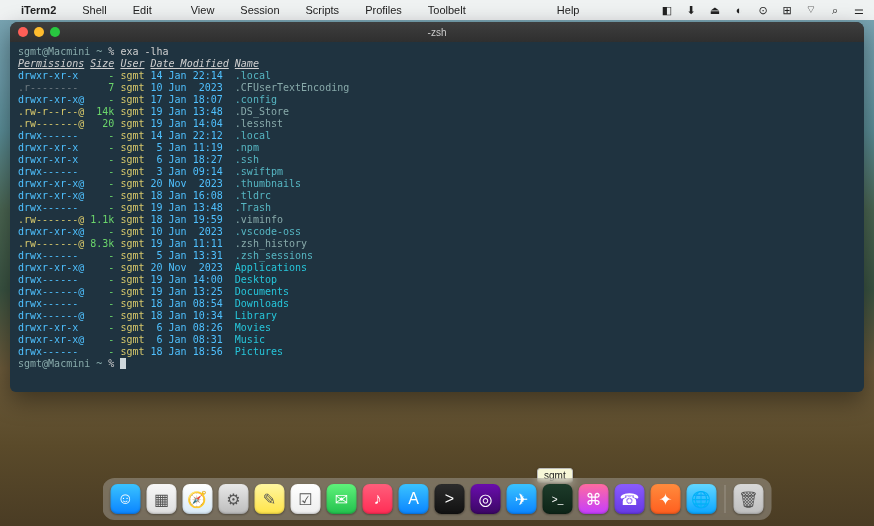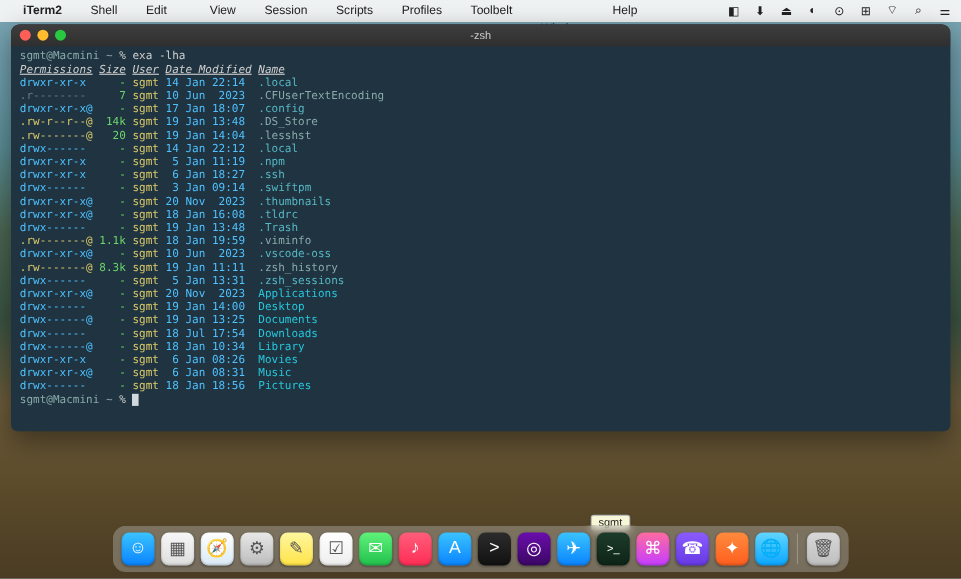--- a/index.html
+++ b/index.html
@@ -95,21 +95,21 @@
 <span class="c-blue">drwxr-xr-x@</span> <span class="c-green">   -</span> <span class="c-yellow">sgmt</span> <span class="c-blue">20 Nov  2023 </span> <span class="c-teal">.thumbnails</span>
 <span class="c-blue">drwxr-xr-x@</span> <span class="c-green">   -</span> <span class="c-yellow">sgmt</span> <span class="c-blue">18 Jan 16:08 </span> <span class="c-teal">.tldrc</span>
 <span class="c-blue">drwx------ </span> <span class="c-green">   -</span> <span class="c-yellow">sgmt</span> <span class="c-blue">19 Jan 13:48 </span> <span class="c-teal">.Trash</span>
 <span class="c-yellow">.rw-------@</span> <span class="c-green">1.1k</span> <span class="c-yellow">sgmt</span> <span class="c-blue">18 Jan 19:59 </span> <span class="c-dim">.viminfo</span>
 <span class="c-blue">drwxr-xr-x@</span> <span class="c-green">   -</span> <span class="c-yellow">sgmt</span> <span class="c-blue">10 Jun  2023 </span> <span class="c-teal">.vscode-oss</span>
 <span class="c-yellow">.rw-------@</span> <span class="c-green">8.3k</span> <span class="c-yellow">sgmt</span> <span class="c-blue">19 Jan 11:11 </span> <span class="c-dim">.zsh_history</span>
 <span class="c-blue">drwx------ </span> <span class="c-green">   -</span> <span class="c-yellow">sgmt</span> <span class="c-blue"> 5 Jan 13:31 </span> <span class="c-teal">.zsh_sessions</span>
 <span class="c-blue">drwxr-xr-x@</span> <span class="c-green">   -</span> <span class="c-yellow">sgmt</span> <span class="c-blue">20 Nov  2023 </span> <span class="c-cyan">Applications</span>
 <span class="c-blue">drwx------ </span> <span class="c-green">   -</span> <span class="c-yellow">sgmt</span> <span class="c-blue">19 Jan 14:00 </span> <span class="c-cyan">Desktop</span>
 <span class="c-blue">drwx------@</span> <span class="c-green">   -</span> <span class="c-yellow">sgmt</span> <span class="c-blue">19 Jan 13:25 </span> <span class="c-cyan">Documents</span>
-<span class="c-blue">drwx------ </span> <span class="c-green">   -</span> <span class="c-yellow">sgmt</span> <span class="c-blue">18 Jul 17:54 </span> <span class="c-cyan">Downloads</span>
+<span class="c-blue">drwx------ </span> <span class="c-green">   -</span> <span class="c-yellow">sgmt</span> <span class="c-blue">18 Jan 08:54 </span> <span class="c-cyan">Downloads</span>
 <span class="c-blue">drwx------@</span> <span class="c-green">   -</span> <span class="c-yellow">sgmt</span> <span class="c-blue">18 Jan 10:34 </span> <span class="c-cyan">Library</span>
 <span class="c-blue">drwxr-xr-x </span> <span class="c-green">   -</span> <span class="c-yellow">sgmt</span> <span class="c-blue"> 6 Jan 08:26 </span> <span class="c-cyan">Movies</span>
 <span class="c-blue">drwxr-xr-x@</span> <span class="c-green">   -</span> <span class="c-yellow">sgmt</span> <span class="c-blue"> 6 Jan 08:31 </span> <span class="c-cyan">Music</span>
 <span class="c-blue">drwx------ </span> <span class="c-green">   -</span> <span class="c-yellow">sgmt</span> <span class="c-blue">18 Jan 18:56 </span> <span class="c-cyan">Pictures</span>
 <span class="c-dim">sgmt@Macmini</span> <span class="c-dim">~</span> <span>%</span> <span class="cursor"></span></div>
 </div>
 
 <div class="tooltip">sgmt</div>
 
 <div class="dock" id="dock">

